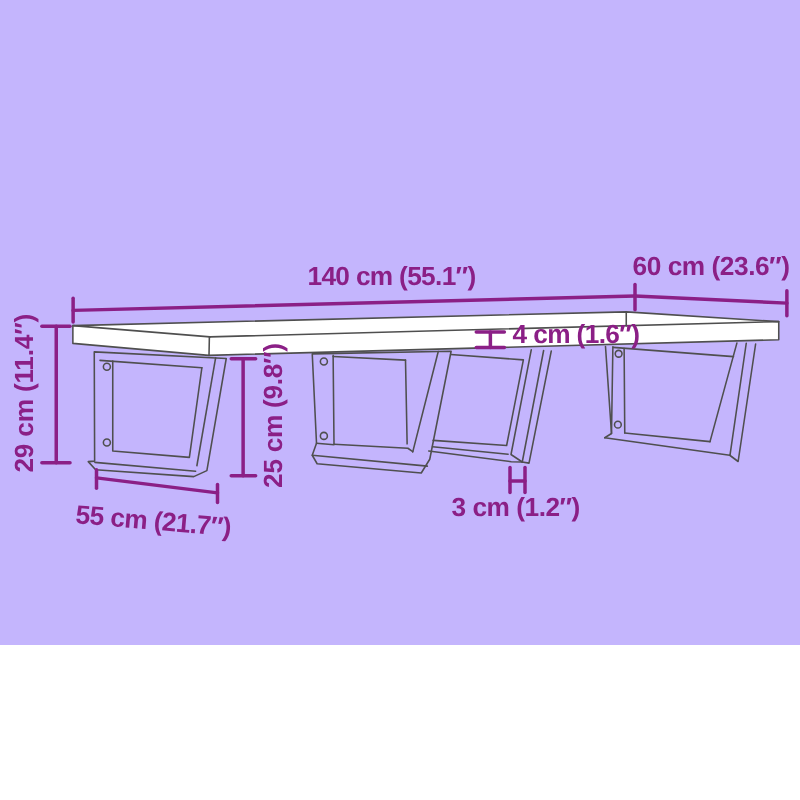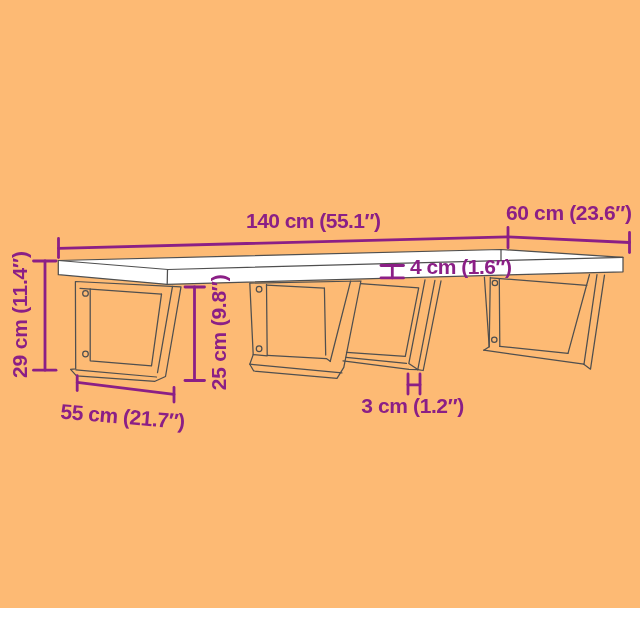--- a/index.html
+++ b/index.html
@@ -1,16 +1,16 @@
 <!DOCTYPE html>
 <html><head>
 <meta charset="utf-8">
 <style>
   html,body{margin:0;padding:0;background:#ffffff;}
-  .wrap{width:640px;height:608px;position:relative;background:#fdba74;overflow:hidden;}
+  .wrap{width:640px;height:516px;position:relative;background:#c4b5fd;overflow:hidden;}
   svg{display:block;}
   text{font-family:"Liberation Sans",sans-serif;font-weight:bold;fill:#8b1f86;}
 </style>
 </head>
 <body>
 <div class="wrap">
 <svg width="640" height="640" viewBox="0 0 640 640">
   <g fill="none" stroke="#4f4f4f" stroke-width="1.25" stroke-linejoin="round" stroke-linecap="round">
 
     <path fill="#ffffff" d="M58.3,260.5 L501,249.5 L623,257.3 L623,271.8 L167,284.3 L58.3,274.7 Z"></path>

